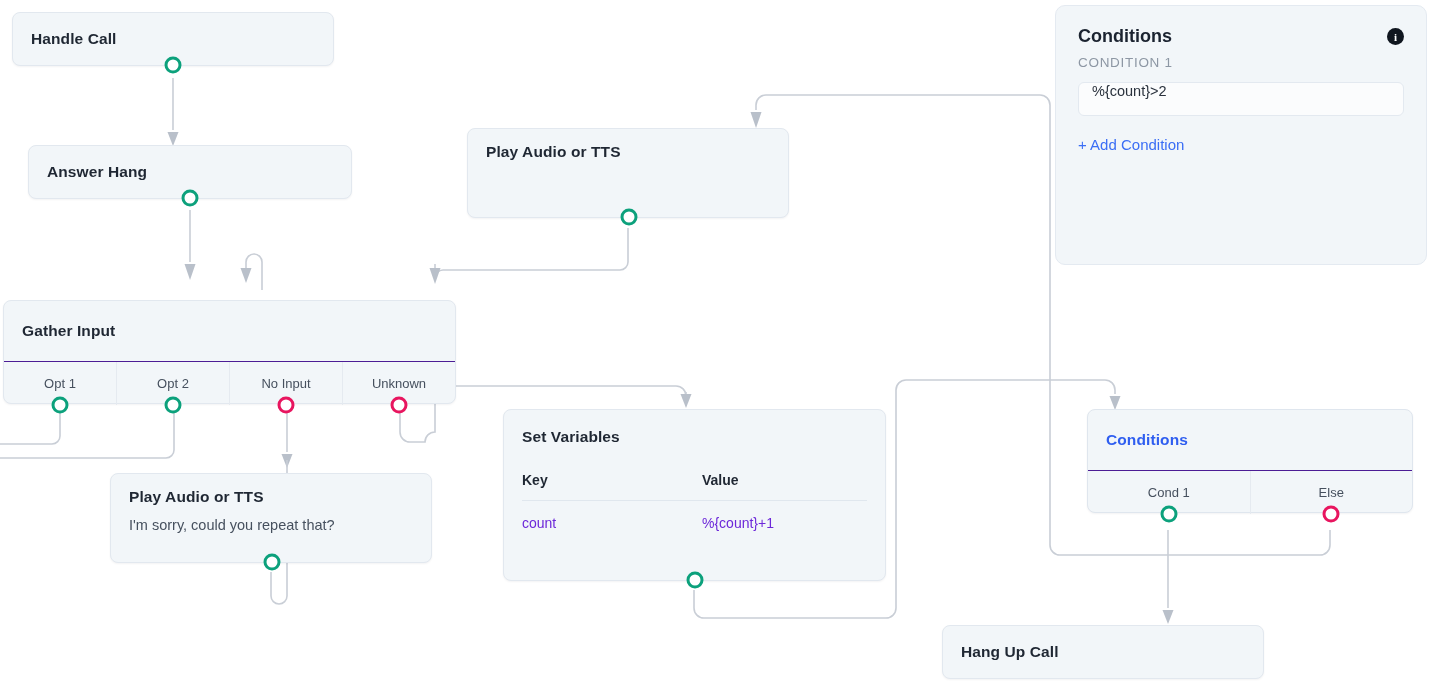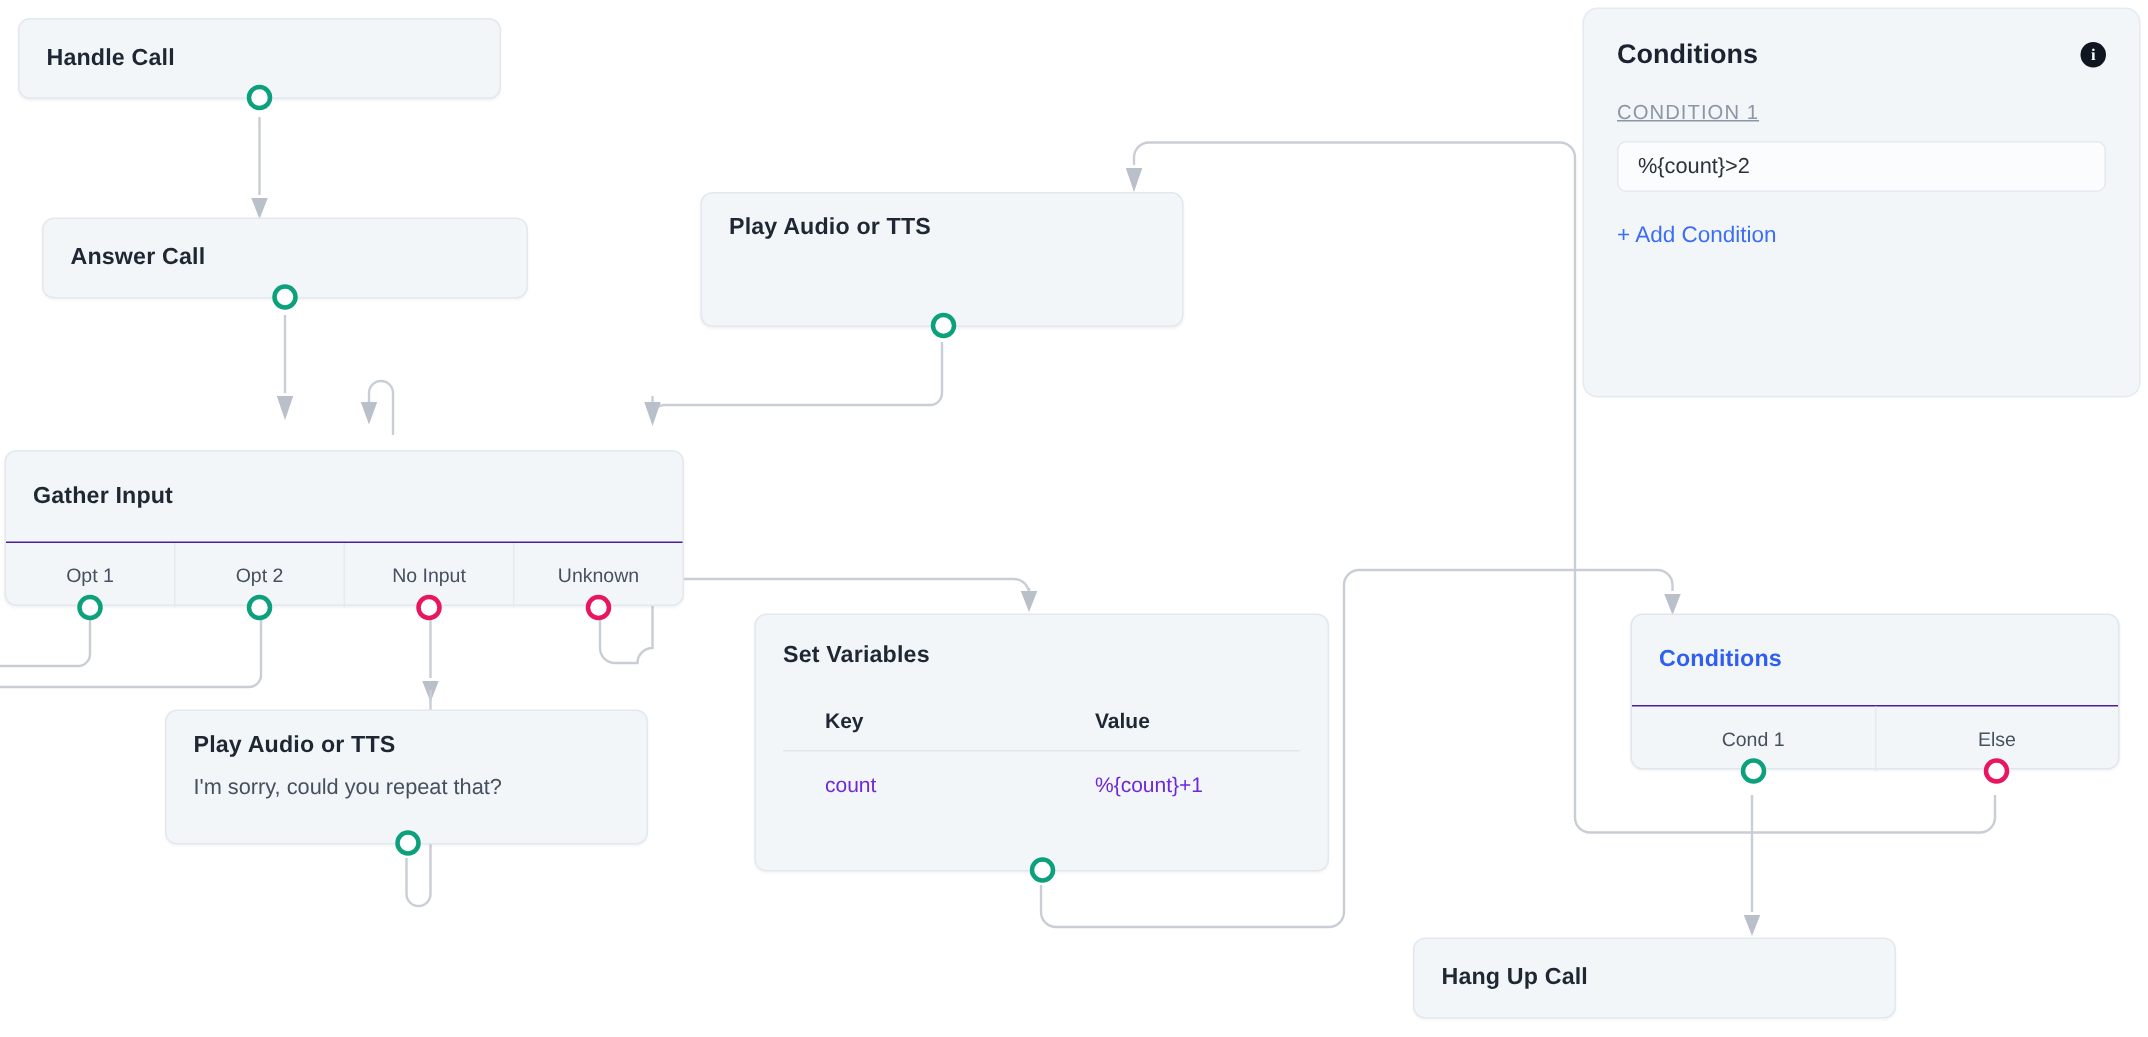--- a/index.html
+++ b/index.html
@@ -58,34 +58,34 @@
   }
   .panel-head { display: flex; align-items: center; justify-content: space-between; }
   .panel-title { font-size: 18px; font-weight: bold; color: #1b2330; }
   .info-icon {
     width: 17px; height: 17px; border-radius: 50%;
     background: #10161f; color: #fff; font-size: 11px; font-weight: bold;
     display: flex; align-items: center; justify-content: center;
     font-family: "Liberation Serif", serif;
   }
   .field-label {
-    margin-top: 20px; font-size: 13.5px; color: #8d97a4; letter-spacing: 0.7px; text-decoration: underline;
+    margin-top: 8px; font-size: 13.5px; color: #8d97a4; letter-spacing: 0.7px;
   }
   .field-input {
     margin-top: 12px; height: 34px; background: #fbfcfd;
     border: 1px solid #e3e9f0; border-radius: 6px;
-    display: flex; align-items: center; padding: 0 13px;
+    display: flex; padding: 0 13px;
     font-size: 14.5px; color: #2a323d;
   }
   .add-link { margin-top: 20px; font-size: 15px; color: #3b6ef5; }
 
   .selected .node-title { color: #2f5ef0; }
   .selected { border-color: #dfe6ee; }
 
-  .kv-head, .kv-row { display: flex; font-size: 14px; margin-left: 28px; }
+  .kv-head, .kv-row { display: flex; font-size: 14px; }
   .kv-head { font-weight: bold; color: #1f2733; padding: 0 0 12px 0; }
   .kv-row { color: #6d28d9; padding-top: 14px; }
   .kv-k { width: 180px; }
   .divider { height: 1px; background: #e0e7ee; }
 </style>
 </head>
 <body>
 
 <div id="canvas">
 
@@ -124,21 +124,21 @@
     <path d="M1168,530 L1168,608"></path>
     <polygon class="arrow" points="1168,624 1162.5,610 1173.5,610"></polygon>
   </svg>
 
   <div class="node simple" style="left:12px; top:12px; width:322px; height:54px;">
     <span class="node-title">Handle Call</span>
     <span class="port-dot teal dot-bottom"></span>
   </div>
 
   <div class="node simple" style="left:28px; top:145px; width:324px; height:54px;">
-    <span class="node-title">Answer Call</span>
+    <span class="node-title">Answer Hang</span>
     <span class="port-dot teal dot-bottom"></span>
   </div>
 
   <div class="node" style="left:3px; top:300px; width:453px; height:104px;">
     <div class="hdr" style="height:60px; display:flex; align-items:center; padding-top:0;">
       <span class="node-title">Gather Input</span>
     </div>
     <div class="ports-row">
       <div class="port-cell">
         <span>Opt 1</span>

